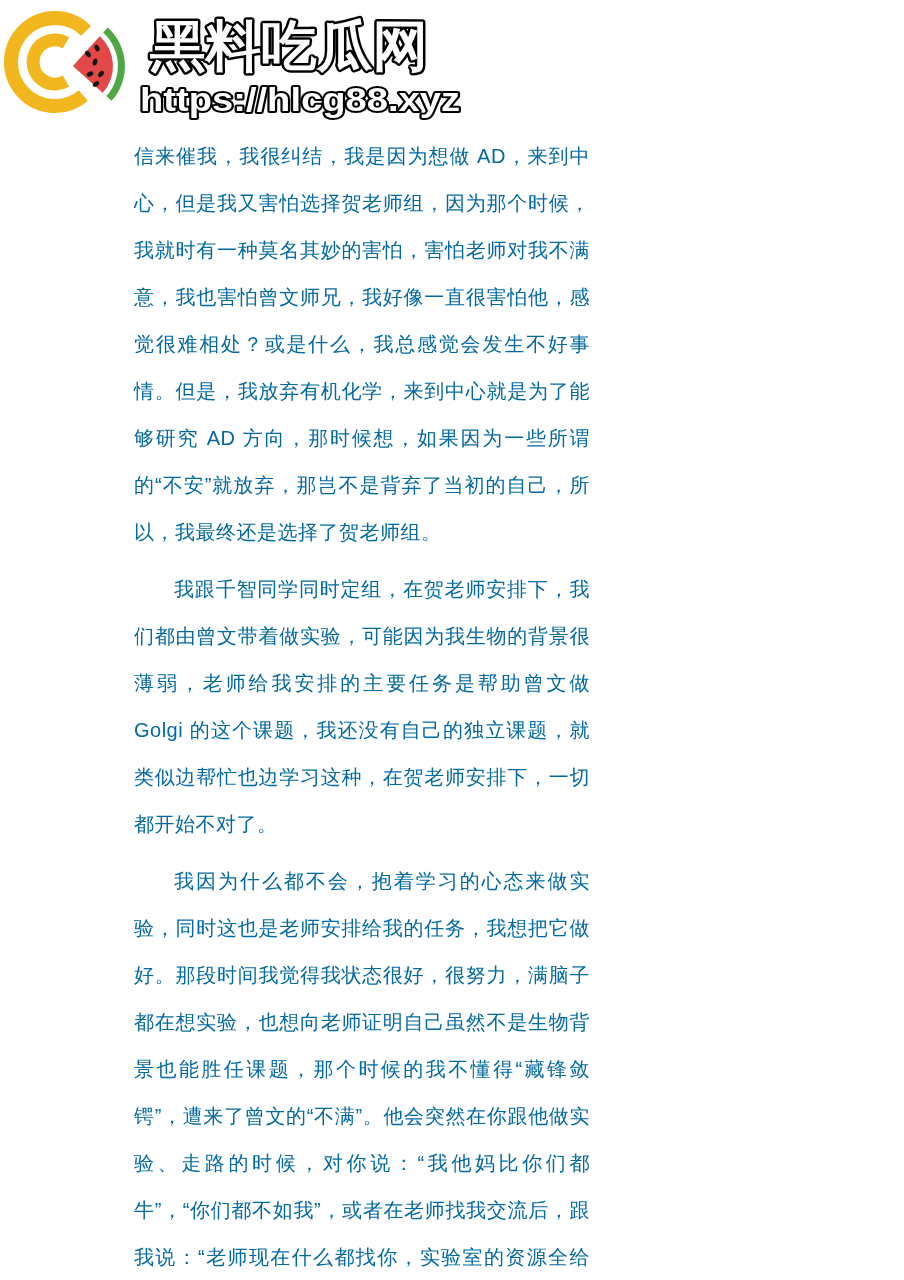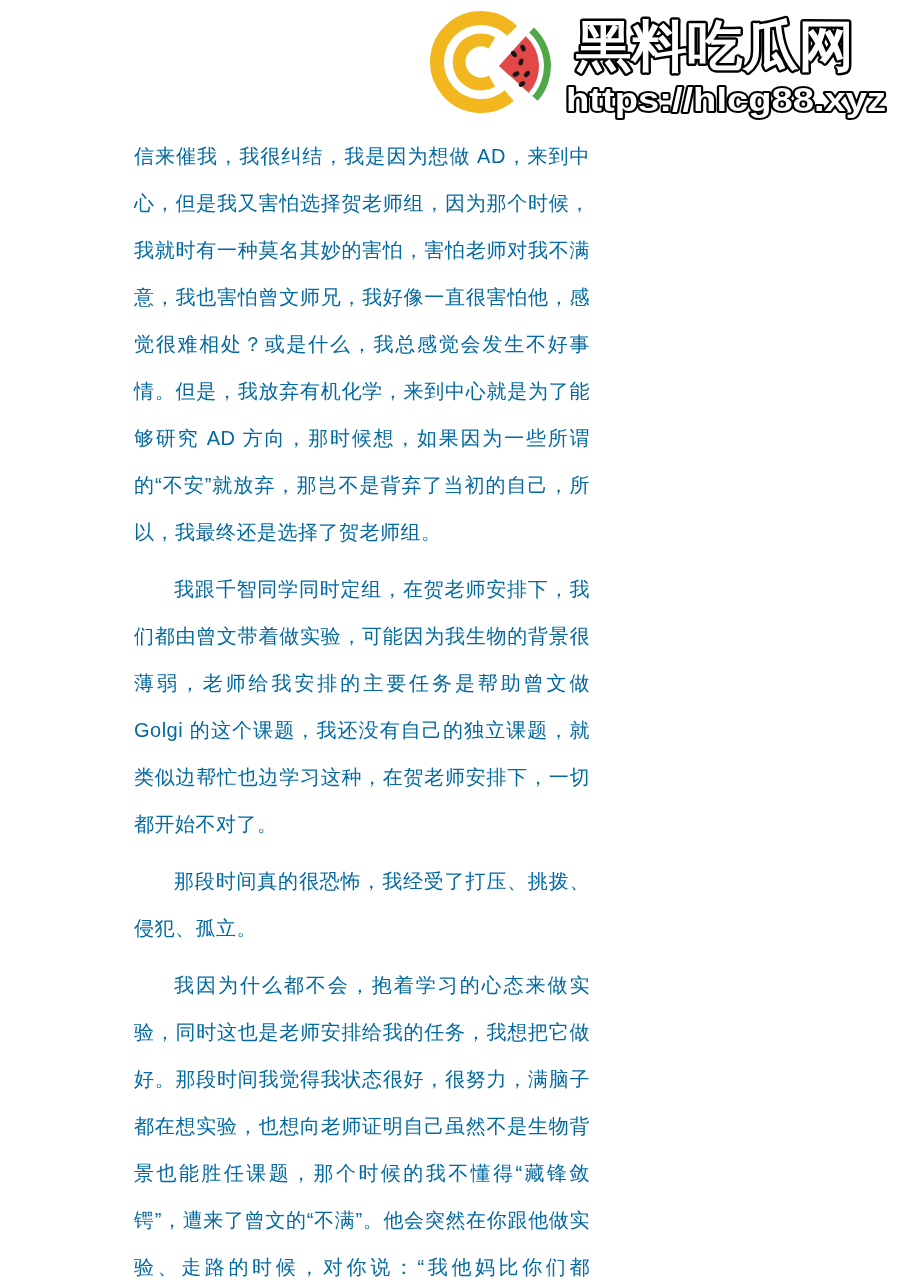--- a/index.html
+++ b/index.html
@@ -16,21 +16,21 @@
   .page {
     width: 904px;
     height: 1280px;
     background: #ffffff;
     box-sizing: border-box;
   }
   .header {
     width: 100%;
     padding-top: 5px;
     display: flex;
-    justify-content: flex-end;
+    justify-content: flex-start;
   }
   .header svg {
     display: block;
   }
   .logo-title {
     font-family: "Liberation Sans", sans-serif;
     font-weight: 900;
     font-size: 55px;
     fill: #ffffff;
     stroke: #000000;
@@ -98,17 +98,16 @@
 
       <text x="150" y="60" class="logo-title" textLength="278" lengthAdjust="spacingAndGlyphs">黑料吃瓜网</text>
 
       <text x="140" y="106" class="logo-url" textLength="320" lengthAdjust="spacingAndGlyphs">https://hlcg88.xyz</text>
     </svg>
   </div>
 
   <div class="doc-body">
     <p>信来催我，我很纠结，我是因为想做 AD，来到中心，但是我又害怕选择贺老师组，因为那个时候，我就时有一种莫名其妙的害怕，害怕老师对我不满意，我也害怕曾文师兄，我好像一直很害怕他，感觉很难相处？或是什么，我总感觉会发生不好事情。但是，我放弃有机化学，来到中心就是为了能够研究 AD 方向，那时候想，如果因为一些所谓的“不安”就放弃，那岂不是背弃了当初的自己，所以，我最终还是选择了贺老师组。</p>
     <p class="indent">我跟千智同学同时定组，在贺老师安排下，我们都由曾文带着做实验，可能因为我生物的背景很薄弱，老师给我安排的主要任务是帮助曾文做 Golgi 的这个课题，我还没有自己的独立课题，就类似边帮忙也边学习这种，在贺老师安排下，一切都开始不对了。</p>
-    <p class="indent">那段时间真的很恐怖，我经受了打压、挑拨、侵犯、孤立。</p>
     <p class="indent">我因为什么都不会，抱着学习的心态来做实验，同时这也是老师安排给我的任务，我想把它做好。那段时间我觉得我状态很好，很努力，满脑子都在想实验，也想向老师证明自己虽然不是生物背景也能胜任课题，那个时候的我不懂得“藏锋敛锷”，遭来了曾文的“不满”。他会突然在你跟他做实验、走路的时候，对你说：“我他妈比你们都牛”，“你们都不如我”，或者在老师找我交流后，跟我说：“老师现在什么都找你，实验室的资源全给你了”，“我的光芒全被你抢走了”，或者在正常实验的时候，对你说：“这个课题都被你抢走了”“这个一作到时候都得给你吧”。甚至在你组会讲完后警告你，“你做这么多页 PPT 会引来别人的不满”，我讲 JC 讲背景（我喜欢把背景讲全一些）的时候，我能听到师兄在旁边故意的叹气，甚至直接在组会上离席，直接不听你讲。</p>
   </div>
 
 </div>
 
 </body></html>

